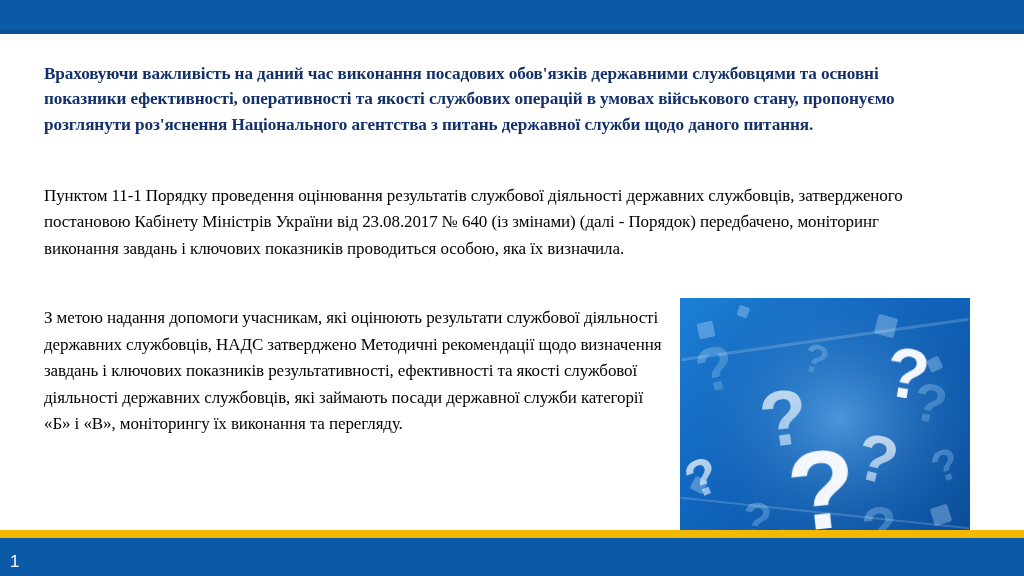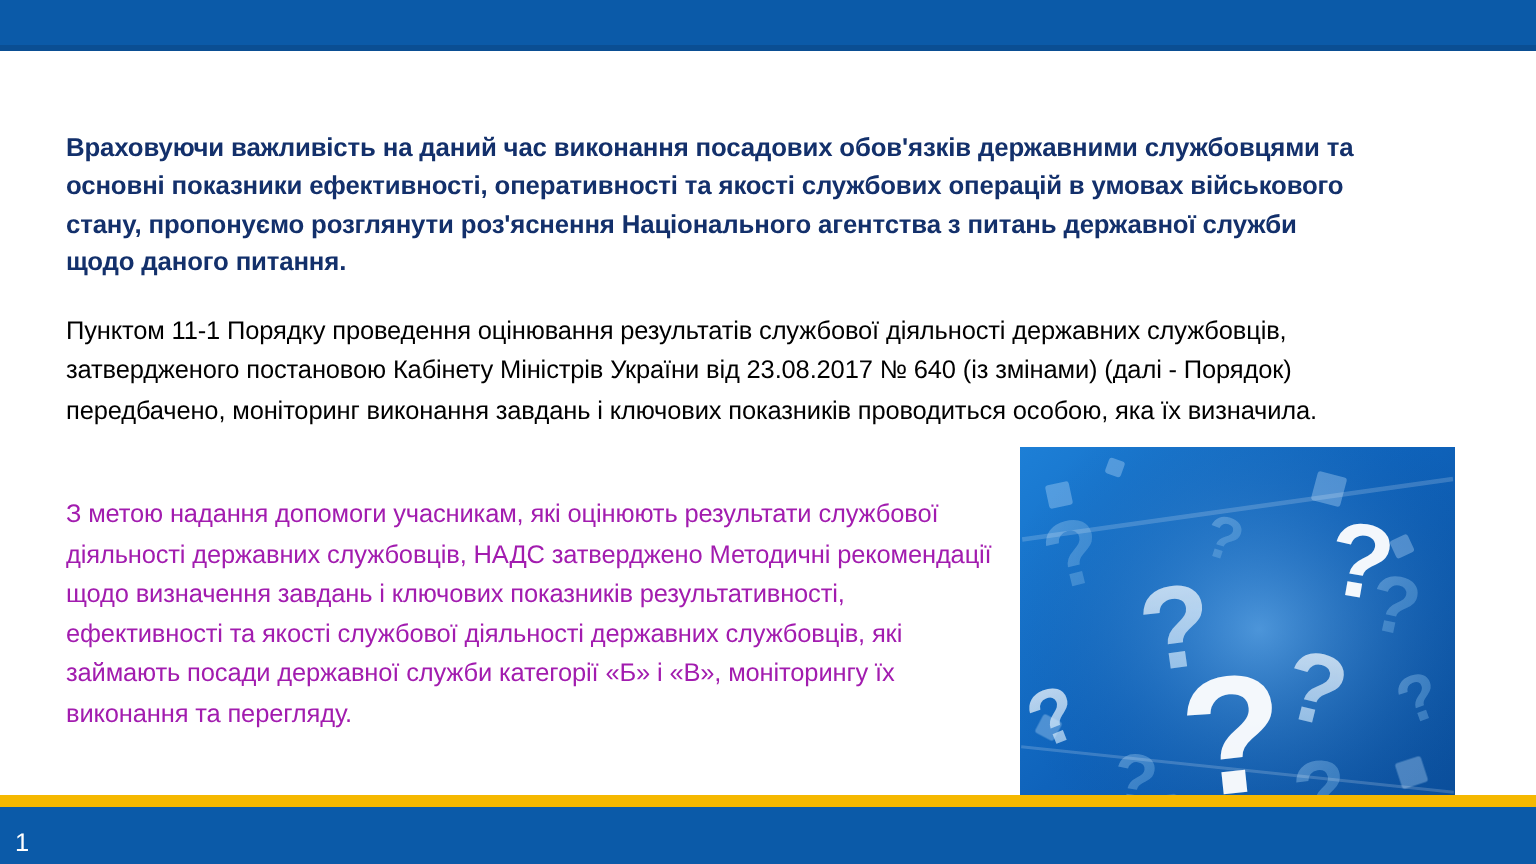--- a/index.html
+++ b/index.html
@@ -65,23 +65,22 @@
   
   .content {
     position: absolute;
     left: 0;
     top: 40px;
     width: 1024px;
     height: 490px;
   }
   .para {
     position: absolute;
-    font-family: Liberation Sans, sans-serif;
+    font-family: Liberation Serif, serif;
     color: #1a3a6b;
-    margin-top: 25px;
   }
   .para-1 {
     left: 44px;
     top: 21px;
     width: 860px;
     font-size: 17.2px;
     font-weight: bold;
     line-height: 1.47;
     color: #13306b;
     letter-spacing: -0.1px;
@@ -94,21 +93,21 @@
     line-height: 1.55;
     color: #000000;
     letter-spacing: -0.1px;
   }
   .para-3 {
     left: 44px;
     top: 265px;
     width: 628px;
     font-size: 17px;
     line-height: 1.56;
-    color: #a21caf;
+    color: #000000;
     letter-spacing: -0.1px;
   }
   
   .photo {
     position: absolute;
     left: 680px;
     top: 258px;
     width: 290px;
     height: 270px;
     overflow: hidden;

